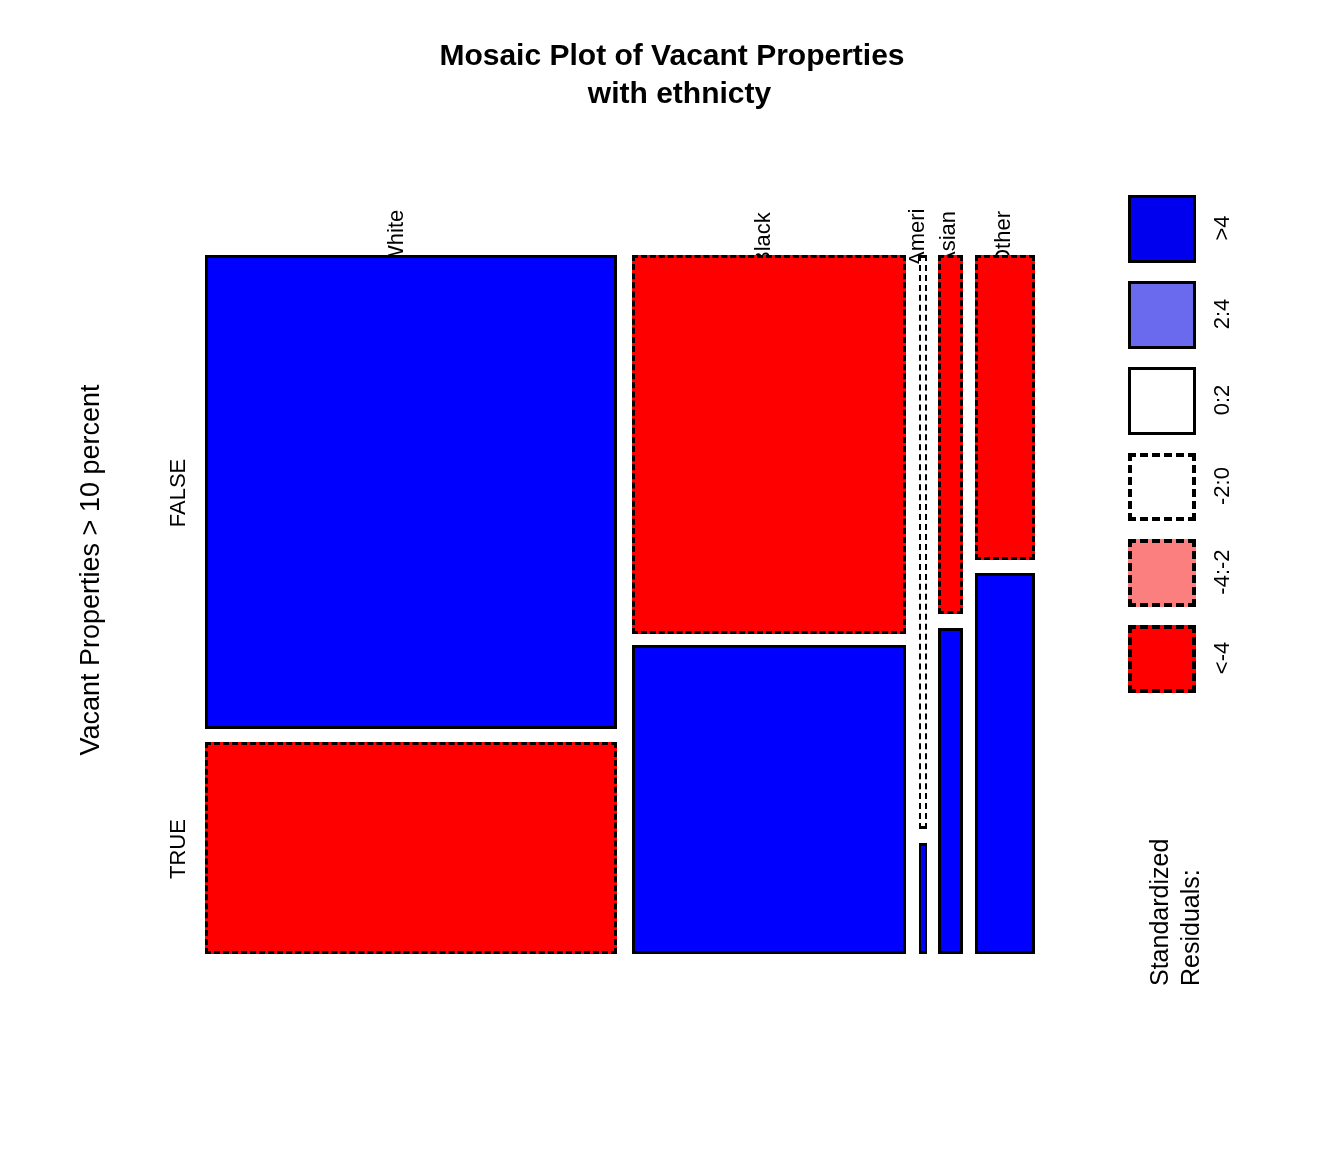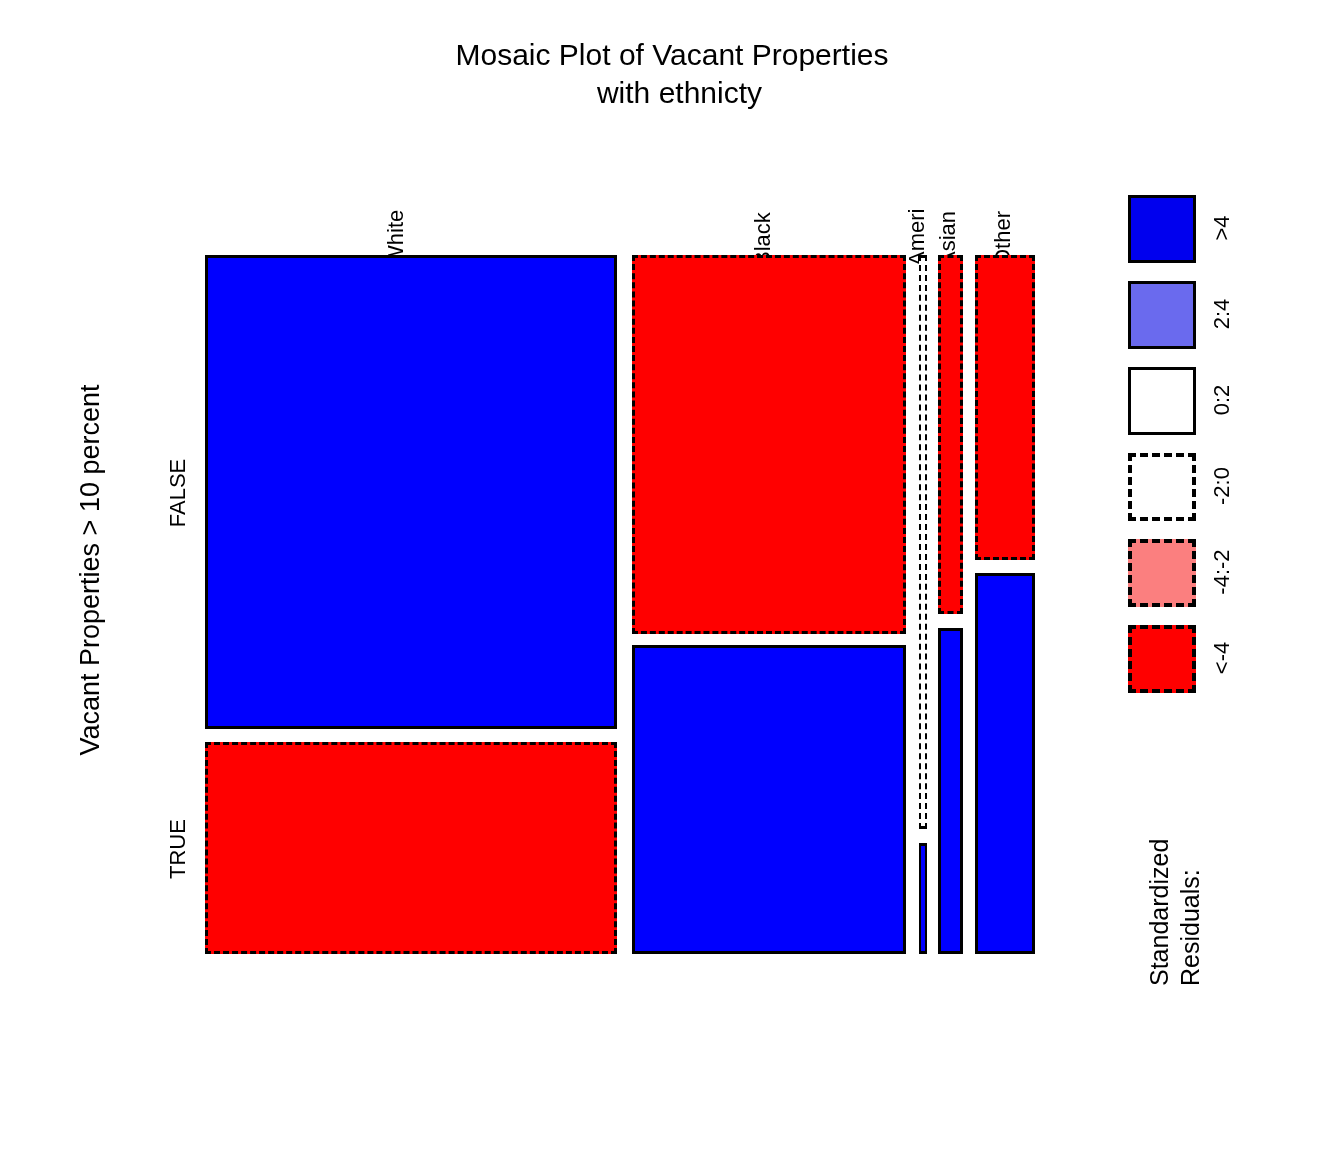--- a/index.html
+++ b/index.html
@@ -4,21 +4,21 @@
 <style>
   html,body{margin:0;padding:0;background:#ffffff;}
   body{width:1344px;height:1152px;position:relative;overflow:hidden;
        font-family:"Liberation Sans", sans-serif; color:#000;}
 
   .canvas{position:absolute;left:0;top:0;width:1344px;height:1152px;}
 
   
   #title{
     position:absolute; left:0; top:36px; width:1344px;
-    text-align:center; font-size:30px; font-weight:normal; line-height:38px;
+    text-align:center; font-size:30px; font-weight:bold; line-height:38px;
     letter-spacing:0px;
   }
   #title .l2{display:block;padding-left:15px;}
 
   
   #ylab{
     position:absolute;
     left:-170px; top:555px;
     width:520px; text-align:center;
     font-size:27px; line-height:30px;

